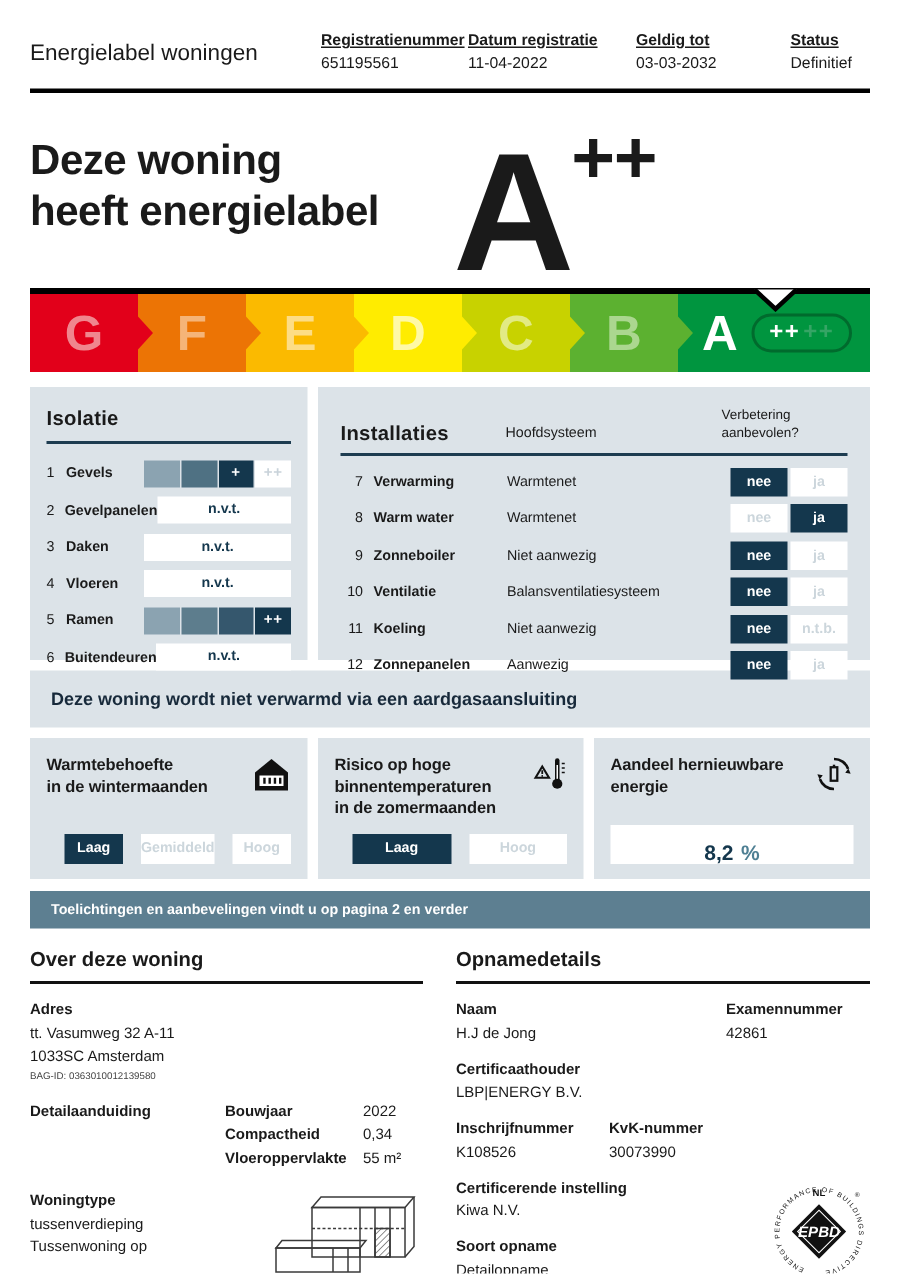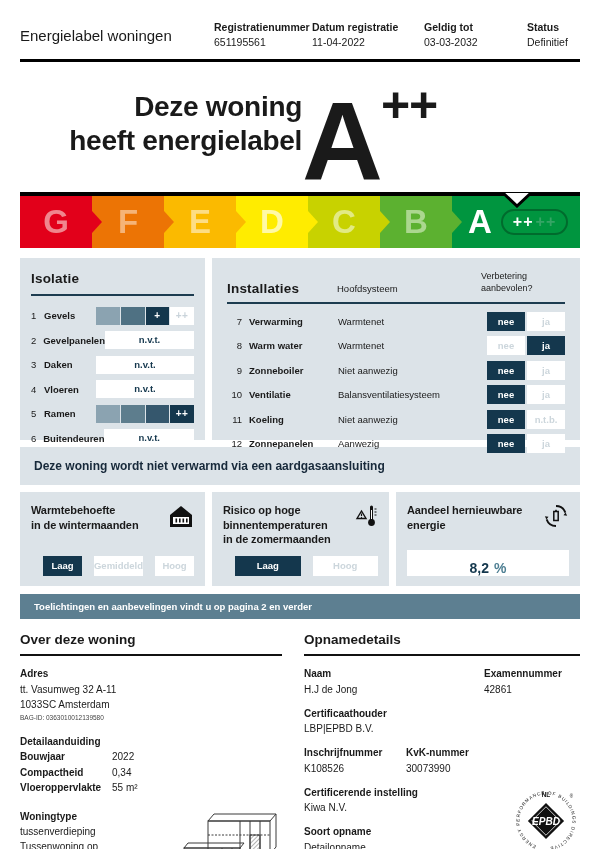--- a/index.html
+++ b/index.html
@@ -4,26 +4,26 @@
 <style>
   * { margin:0; padding:0; box-sizing:border-box; }
   html,body { width:600px; height:849px; background:#fff; }
   body { font-family:"Liberation Sans", sans-serif; color:#1a1a1a; overflow:hidden; }
   .page { width:600px; height:849px; padding:20px 20px 14px 20px; position:relative; }
 
   
   .header { display:flex; align-items:center; border-bottom:3px solid #000; padding-bottom:9px; }
   .header-title { width:194px; font-size:15px; }
   .hf { line-height:1.45; }
-  .hf .fl { font-weight:bold; font-size:10.5px; }
+  .hf .fl { font-weight:bold; font-size:10.5px;text-decoration:underline; }
   .hf .fv { font-size:10.5px; }
   .hf1 { width:98px; } .hf2 { width:112px; } .hf3 { width:103px; } .hf4 { flex:1; }
 
   
-  .hero { margin-top:24px; display:flex; align-items:flex-start; height:92px;text-align:right; }
+  .hero { margin-top:24px; display:flex; align-items:flex-start; height:92px; }
   .hero-text { width:282px; font-size:28px; font-weight:bold; line-height:1.2; padding-top:4px; letter-spacing:-0.3px; }
   .hero-label { font-weight:bold; line-height:0.78; white-space:nowrap; }
   .big-a { font-size:112px; letter-spacing:-2px; }
   .big-plus { font-size:50px; vertical-align:58px; letter-spacing:-1px; }
 
   
   .bar { margin-top:14px; display:flex; height:56px; border-top:4px solid #000; position:relative; }
   .seg { position:relative; height:52px; display:flex; align-items:center; justify-content:center;
          font-size:33px; font-weight:bold; }
   .seg-std { width:72px; }
@@ -100,21 +100,21 @@
   .value-box .unit { color:#4e7f93; margin-left:5px; }
 
   
   .bottom { margin-top:13px; display:flex; gap:22px; }
   .bcol-l { width:262px; }
   .bcol-r { flex:1; }
   .h2 { font-size:13.5px; font-weight:bold; border-bottom:2px solid #111; padding-bottom:7px; margin-bottom:10px; }
   .flabel { font-size:10px; font-weight:bold; line-height:1.55; }
   .fval { font-size:10px; line-height:1.5; }
   .bag { font-size:6.5px; color:#444; margin-top:2px; }
-  .detail-grid { margin-top:13px; display:flex;flex-direction:column; }
+  .detail-grid { margin-top:13px; display:flex; }
   .detail-grid .dleft { width:130px; }
   .kv { display:flex; }
   .kv .flabel { width:92px; }
   .woning { margin-top:13px; display:flex; }
   .woning .wtext { flex:1; }
   .two-col { display:flex; margin-bottom:9px; }
   .two-col .cA { flex:1; }
   .tc2 .cA { width:88px; flex:none; margin-right:14px; }
   .blockrow { margin-bottom:9px; }
   .opname-bottom { display:flex; }
@@ -463,21 +463,21 @@
           <div class="fval">H.J de Jong</div>
         </div>
         <div style="width:96px">
           <div class="flabel">Examennummer</div>
           <div class="fval">42861</div>
         </div>
       </div>
 
       <div class="blockrow">
         <div class="flabel">Certificaathouder</div>
-        <div class="fval">LBP|EPBD B.V.</div>
+        <div class="fval">LBP|ENERGY B.V.</div>
       </div>
 
       <div class="two-col tc2">
         <div class="cA">
           <div class="flabel">Inschrijfnummer</div>
           <div class="fval">K108526</div>
         </div>
         <div>
           <div class="flabel">KvK-nummer</div>
           <div class="fval">30073990</div>

